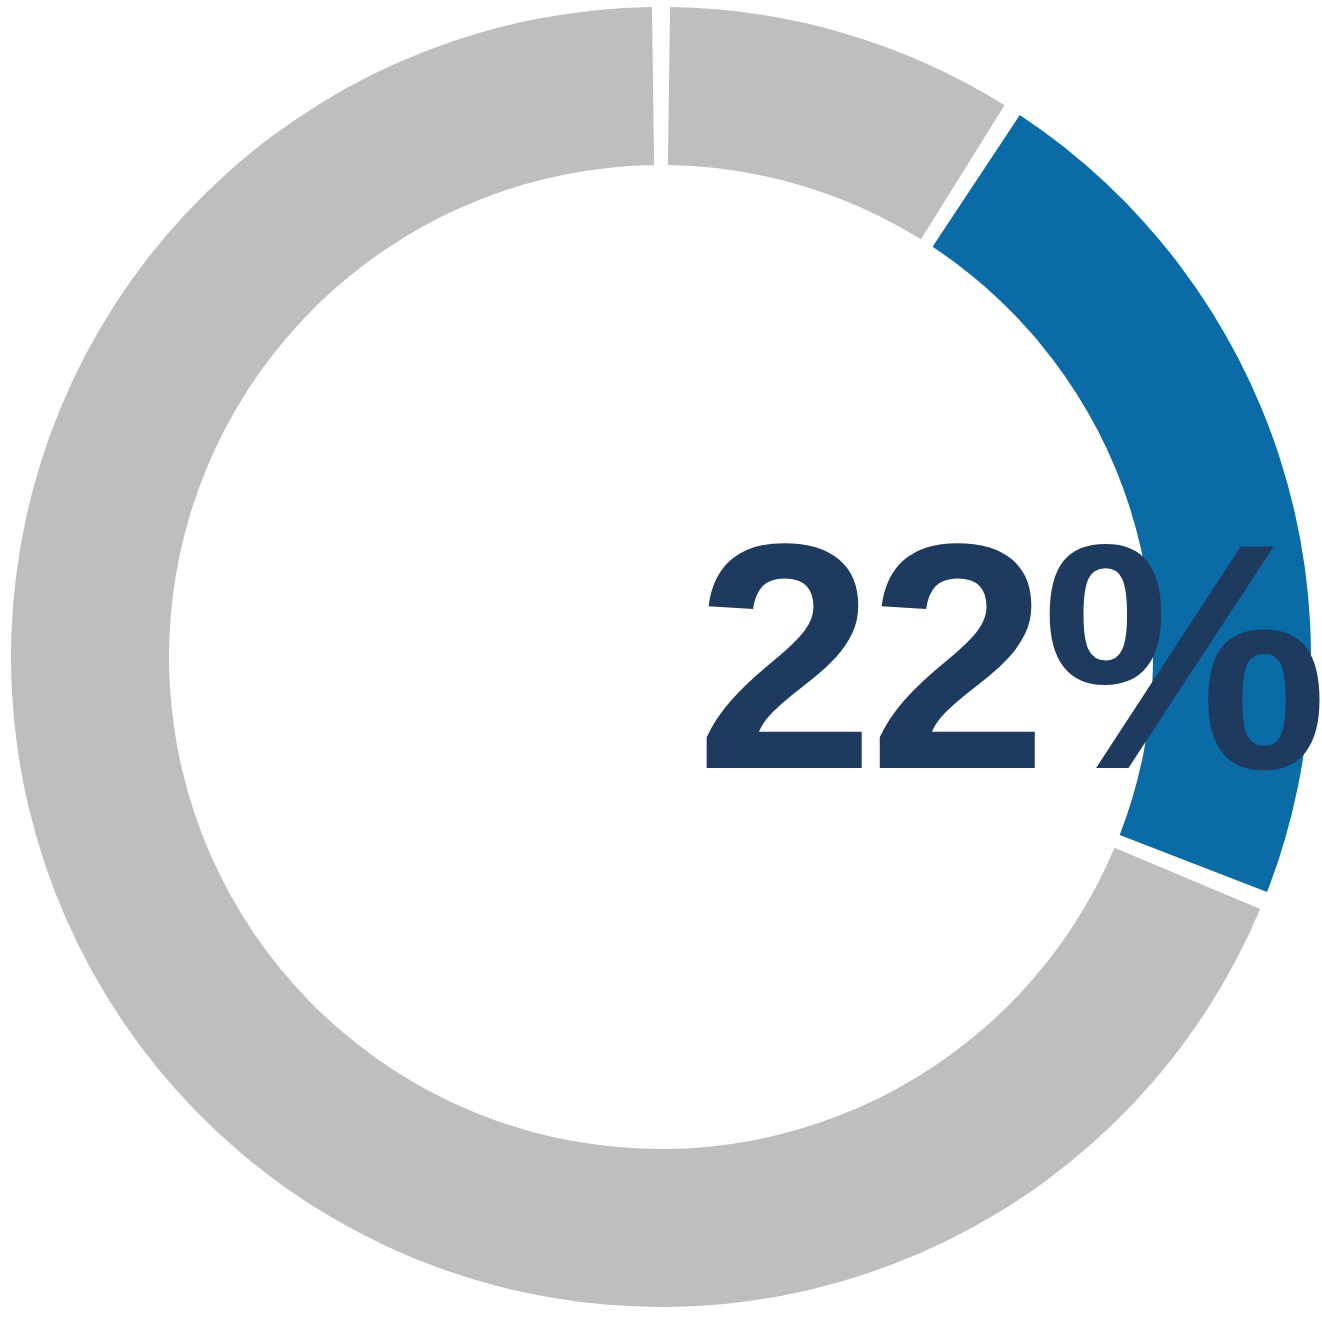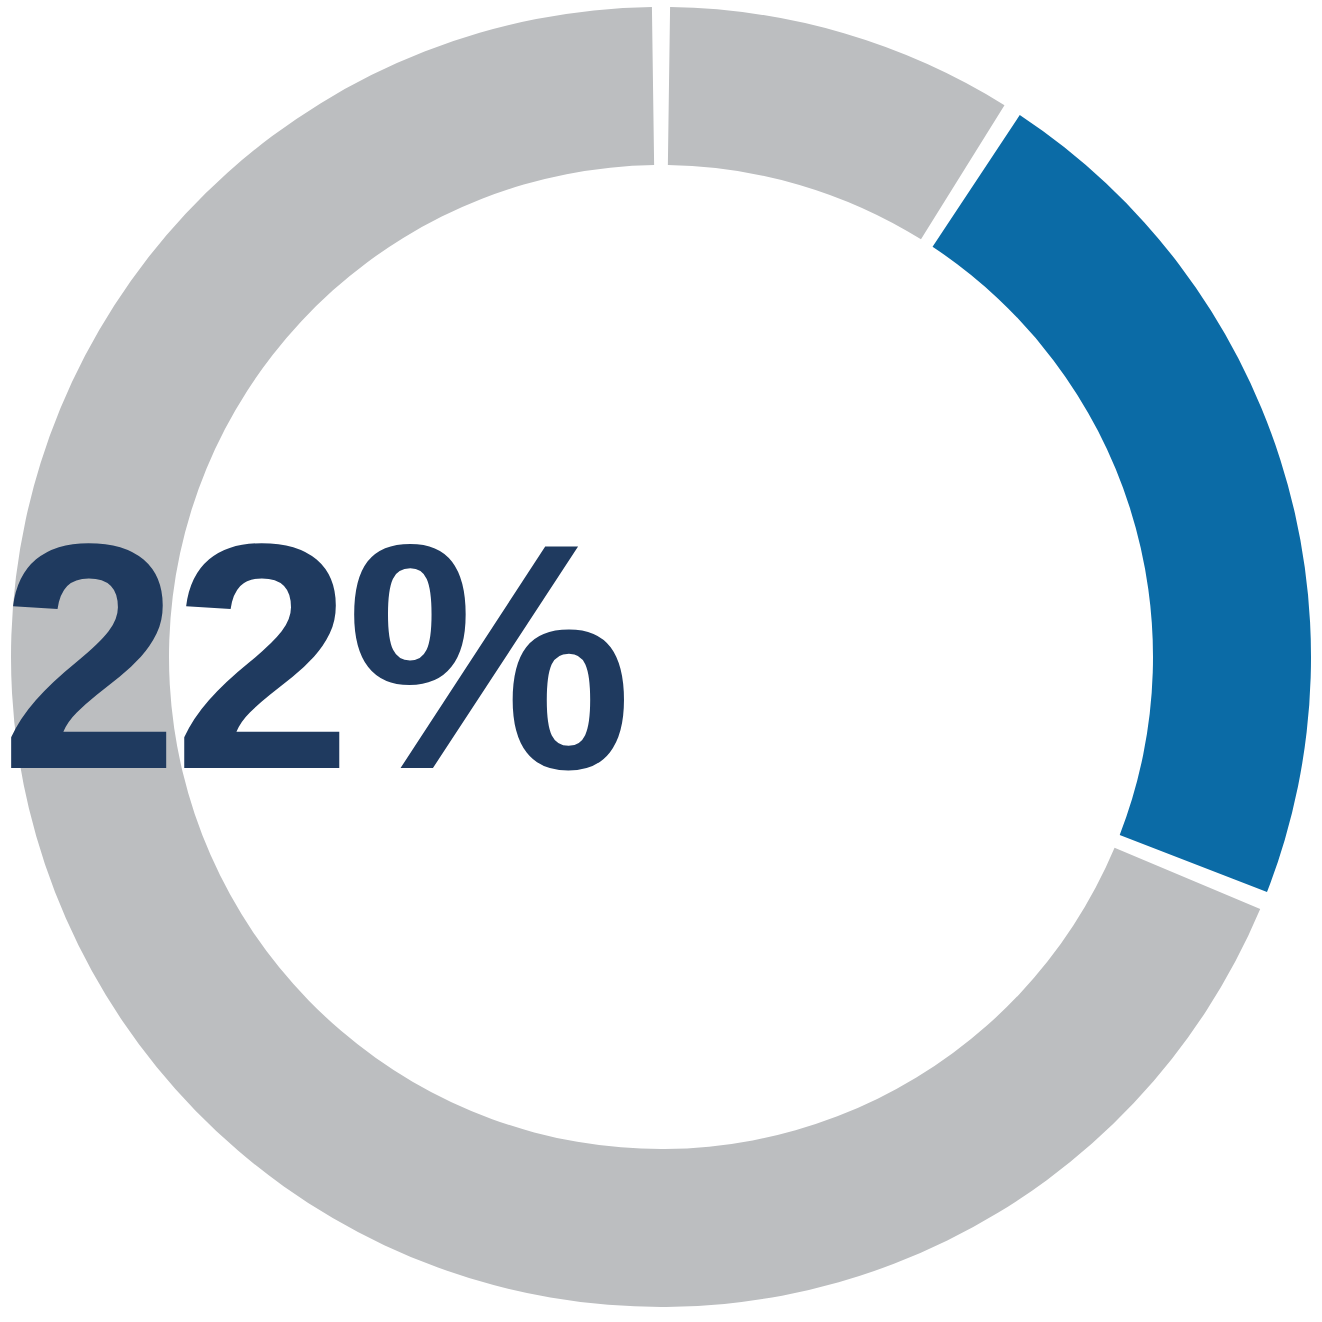--- a/index.html
+++ b/index.html
@@ -29,21 +29,21 @@
     display: block;
   }
   .center-label-wrap {
     position: absolute;
     left: 0;
     top: 0;
     width: 1322px;
     height: 1322px;
     display: flex;
     align-items: center;
-    justify-content: flex-start;
+    justify-content: flex-end;
     pointer-events: none;
   }
   .center-label {
     font-family: "Liberation Sans", sans-serif;
     font-weight: 700;
     font-size: 322px;
     line-height: 1;
     letter-spacing: -6px;
     color: #1f3a5f;
     transform: translateY(-4px);

